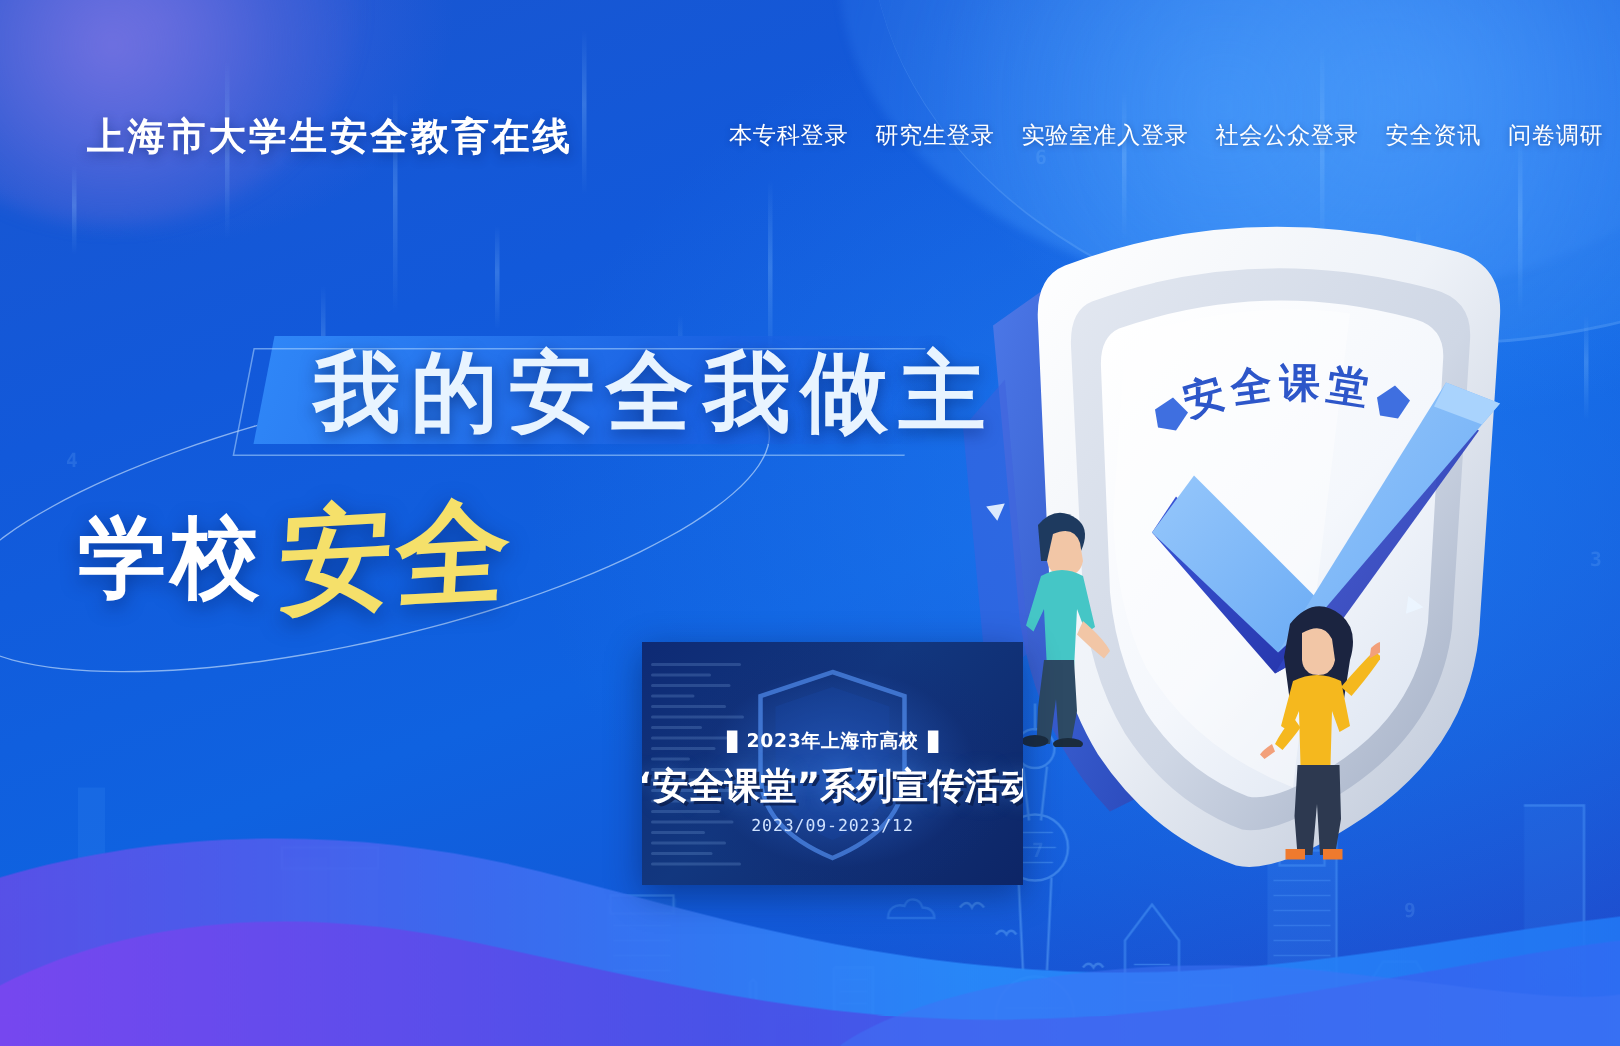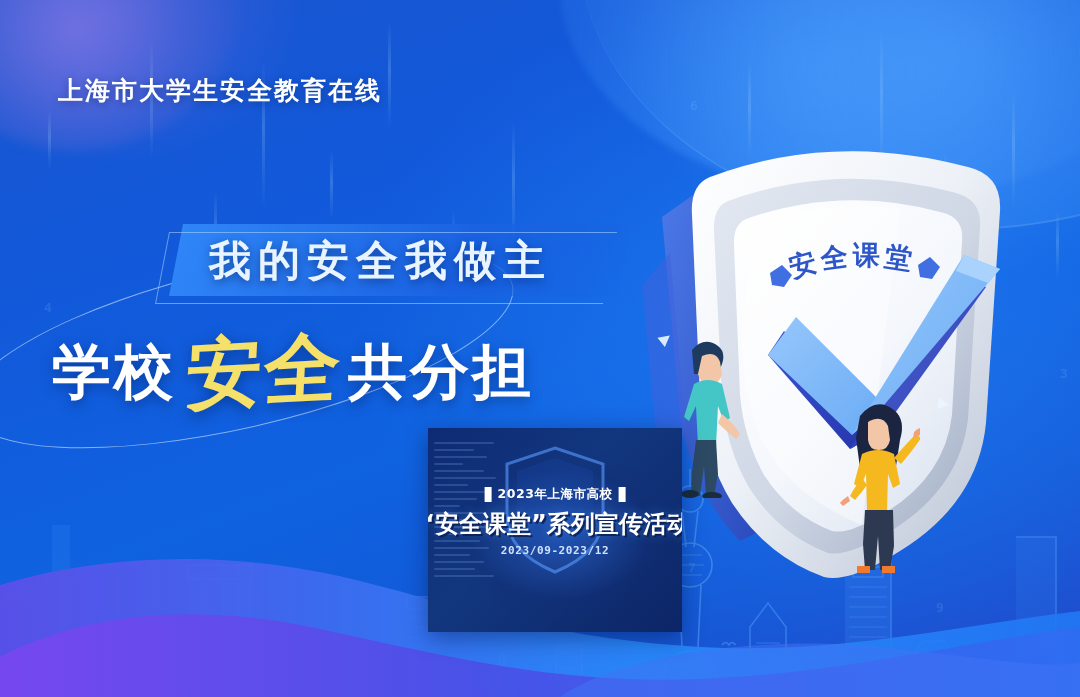--- a/index.html
+++ b/index.html
@@ -90,21 +90,21 @@
     transform:skewX(-11deg);
   }
   .banner .outline {
     position:absolute; left:0; top:8px; width:448px; height:72px;
     border:1.4px solid rgba(175,215,255,.55);
     border-right:none;
     transform:skewX(-11deg);
   }
   .banner .txt {
     position:absolute; left:47px; top:6px;
-    font-size:42px; font-weight:800; letter-spacing:7px;
+    font-size:58px; font-weight:800; letter-spacing:7px;
     color:#e8f4ff; line-height:62px;
     text-shadow:0 3px 10px rgba(0,30,95,.55);
     font-family:"DejaVu Sans","Liberation Sans",sans-serif;
     white-space:nowrap;
   }
 
   .subline {
     position:absolute; left:52px; top:333px;
     display:flex; align-items:center;
     font-size:59px; font-weight:800; line-height:1;
@@ -135,21 +135,21 @@
   .orbit-tip {
     position:absolute; width:0; height:0;
     border-left:11px solid rgba(235,245,255,.92);
     border-top:6px solid transparent;
     border-bottom:6px solid transparent;
     z-index:26;
   }
 
   
   .poster {
-    position:absolute; left:428px; top:428px; width:254px; height:204px;
+    position:absolute; left:428px; top:428px; width:254px; height:162px;
     z-index:35;
     background:
       radial-gradient(ellipse 150px 110px at 52% 52%, rgba(40,92,190,.85) 0%, rgba(18,45,120,.25) 60%, rgba(12,32,92,0) 80%),
       linear-gradient(135deg,#0e2a74 0%, #12377f 42%, #0d2566 100%);
     overflow:hidden;
     box-shadow:0 6px 22px rgba(0,20,70,.45);
   }
   .poster .code {
     position:absolute; left:6px; top:14px; width:86px; height:140px;
     opacity:.22; line-height:7px;
@@ -174,21 +174,21 @@
   }
   .poster-title {
     position:absolute; left:50%; top:80px; transform:translateX(-50%);
     color:#ffffff; font-size:24px; font-weight:800; letter-spacing:0px;
     white-space:nowrap;
     text-shadow:2px 2px 0 rgba(10,30,80,.85), 0 0 12px rgba(80,160,255,.4);
     font-family:"DejaVu Sans","Liberation Sans",sans-serif;
   }
   .poster-date {
     position:absolute; left:50%; top:116px; transform:translateX(-50%);
-    color:#cfe2ff; font-size:11px; font-weight:700; letter-spacing:.6px;
+    color:#cfe2ff; font-size:11px; font-weight:400; letter-spacing:.6px;
     white-space:nowrap;
     font-family:"DejaVu Sans Mono","Liberation Mono",monospace;
   }
 
   
   .city { position:absolute; left:0; bottom:0; width:1080px; height:230px; z-index:5; opacity:.5; }
   .waves { position:absolute; left:0; bottom:0; width:1080px; height:190px; z-index:8; }
 </style>
 </head>
 <body>
@@ -398,33 +398,40 @@
     <path d="M76 40 q5 -5 8 -4 l-2 7 -7 4 z" fill="#f2a07a"></path>
     <path d="M24 86 q-8 10 -12 18 l5 4 q7 -8 12 -15 z" fill="#f5b81e"></path>
     <path d="M10 104 q-6 4 -8 7 l3 3 7 -5 z" fill="#f2a07a"></path>
     <path d="M27 118 l28 0 1 36 -4 24 -10 0 -2 -34 -3 34 -10 0 -2 -26 z" fill="#2d3950"></path>
     <path d="M19 174 h13 v7 h-13 z" fill="#ef7a2e"></path>
     <path d="M44 174 h13 v7 h-13 z" fill="#ef7a2e"></path>
   </svg>
 
   <div class="topbar">
     <div class="logo">上海市大学生安全教育在线</div>
+    <nav class="nav" id="nav">
+        <a>本专科登录</a>
+        <a>研究生登录</a>
+        <a>实验室准入登录</a>
+        <a>社会公众登录</a>
+        <a>安全资讯</a>
+        <a>问卷调研</a>
+      </nav>
   </div>
 
   <div class="headline-wrap">
     <div class="banner">
       <div class="fill"></div>
       <div class="outline"></div>
       <div class="txt">我的安全我做主</div>
     </div>
 
     <div class="subline">
       <span class="w">学校</span>
       <span class="y">安全</span>
-      <span class="w">共分担</span>
     </div>
   </div>
 
   <div class="poster">
     <div class="code" id="postercode">
         <i style="width: 70%;"></i>
         <i style="width: 46%;"></i>
         <i style="width: 62%;"></i>
         <i style="width: 34%;"></i>
         <i style="width: 58%;"></i>

